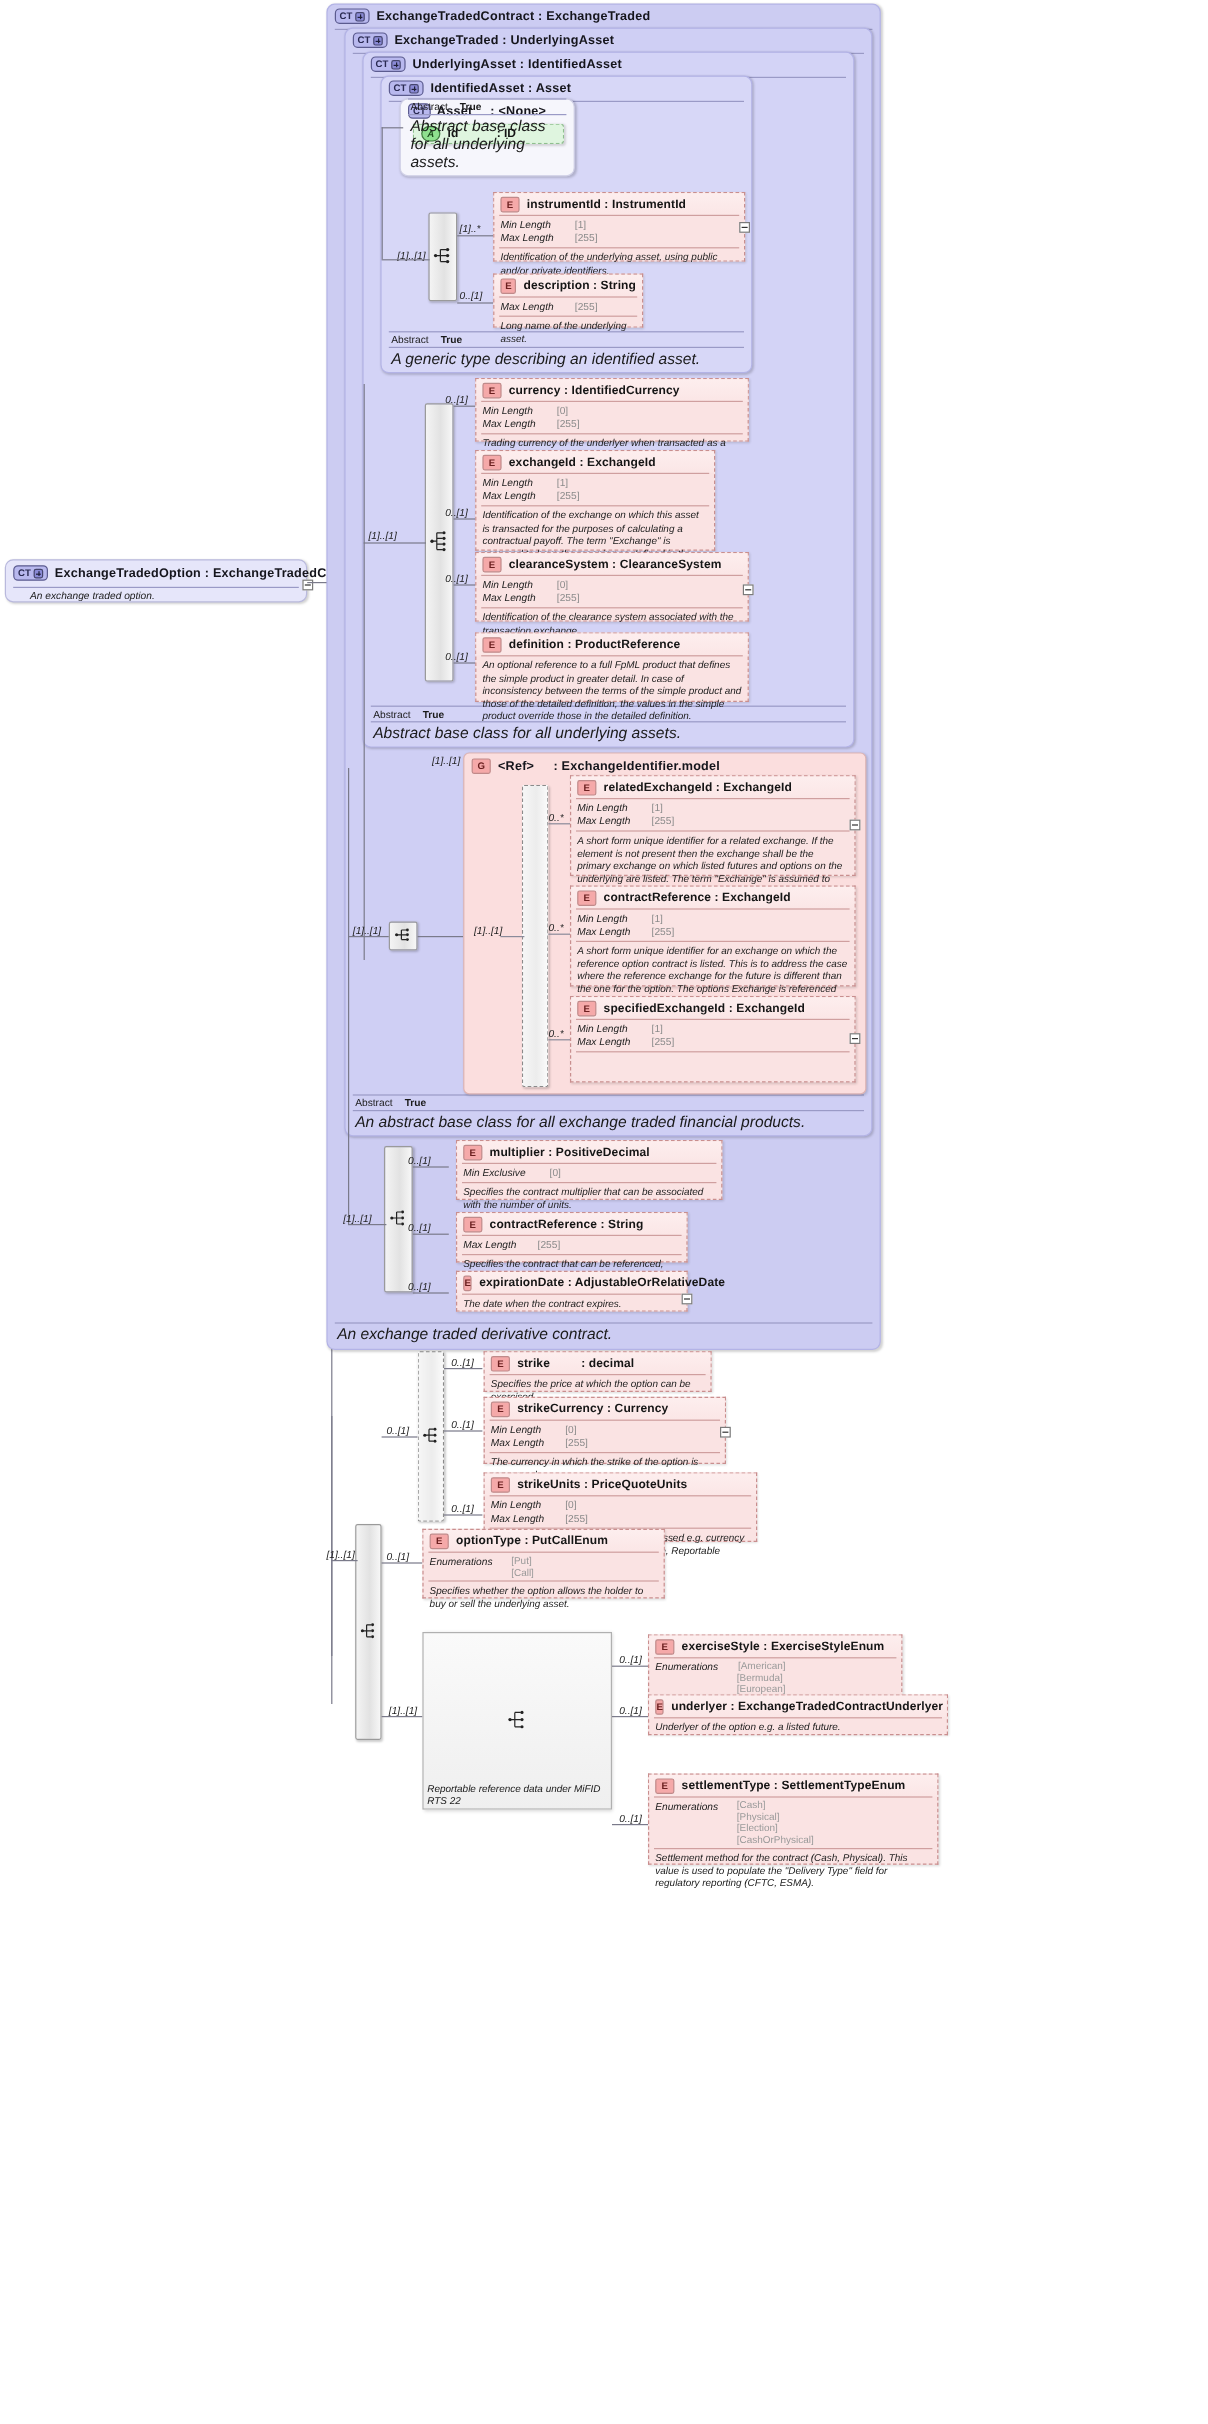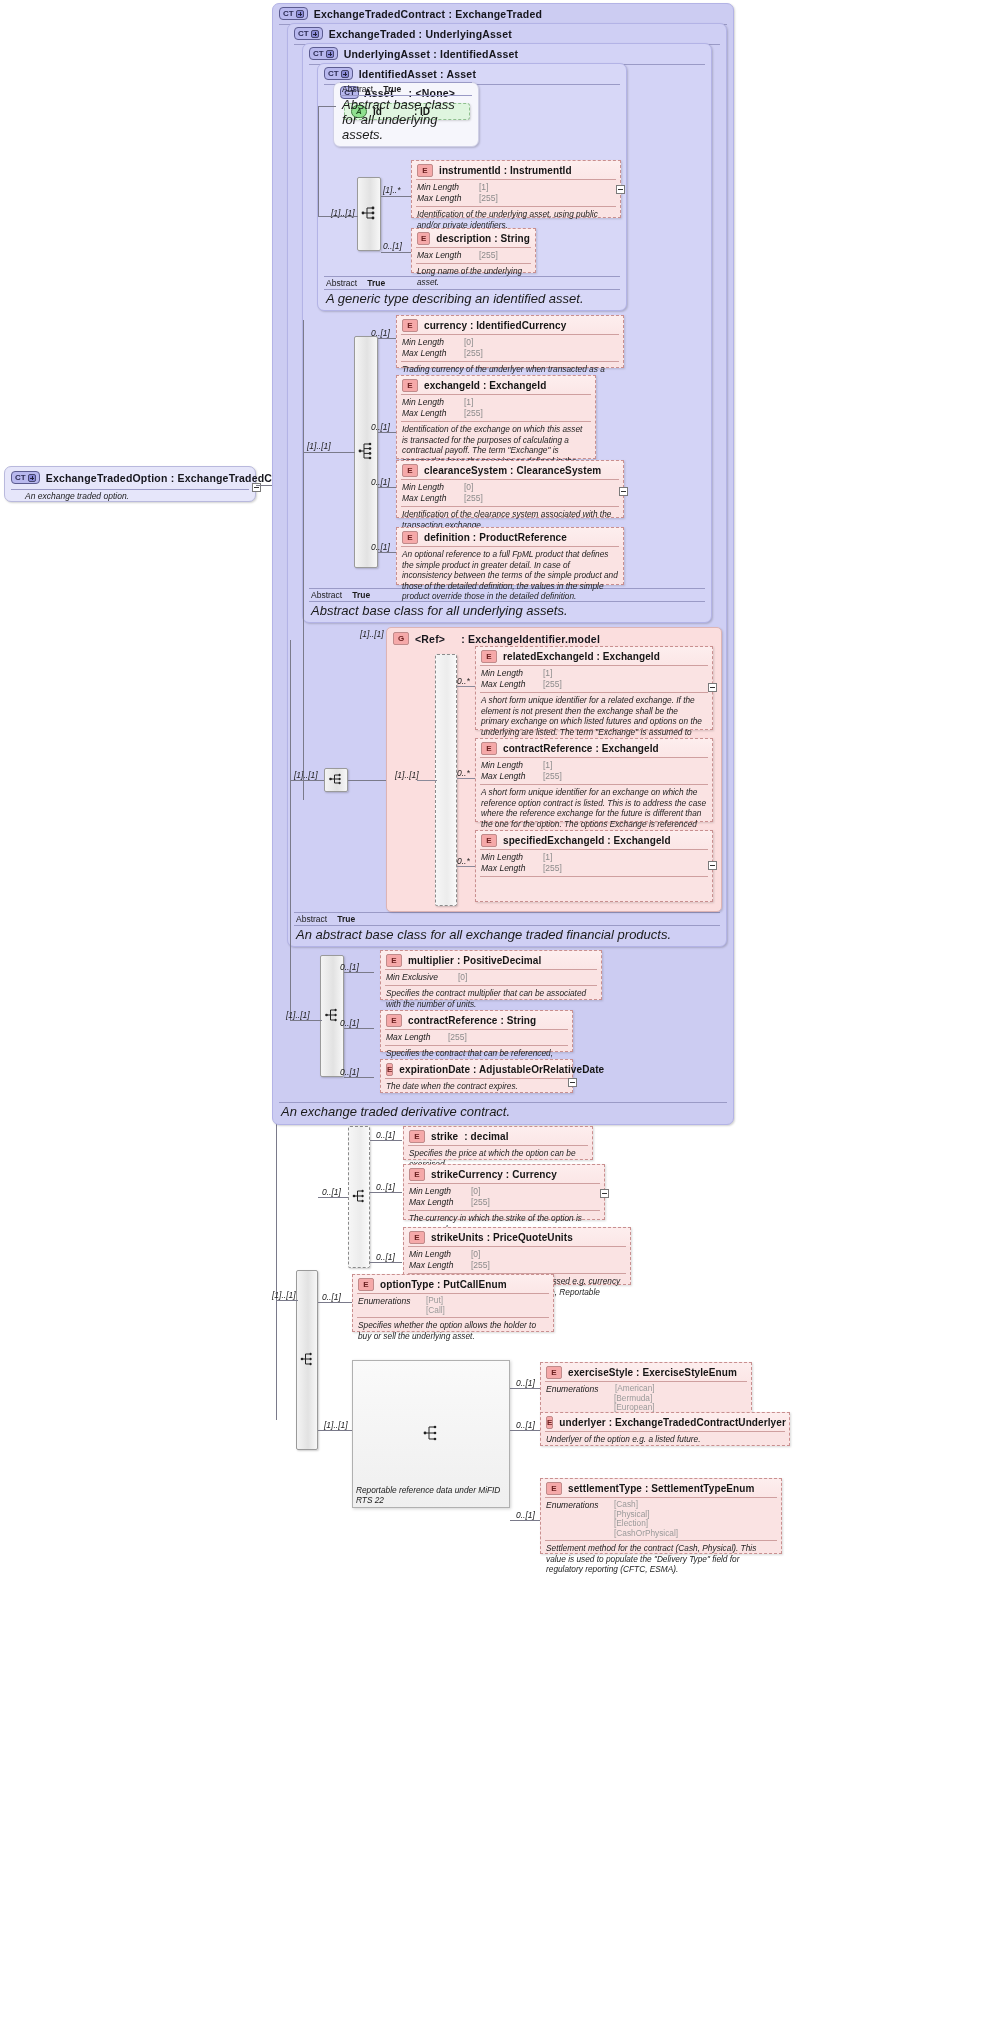--- a/index.html
+++ b/index.html
@@ -641,21 +641,21 @@
   <div class="ln lnh" style="left:370px; top:1192px; width:32px;"></div>
   <div class="ln lnh" style="left:370px; top:1262px; width:32px;"></div>
   <div class="card" style="left:376px; top:1130px;">0..[1]</div>
   <div class="card" style="left:376px; top:1182px;">0..[1]</div>
   <div class="card" style="left:376px; top:1252px;">0..[1]</div>
 
   <div class="el" style="left:403px; top:1126px; width:190px; height:34px;">
     <div class="el-head">
       <span class="badge-e">E</span>
       <span class="el-name">strike</span>
-      <span class="el-name" style="">: decimal</span>
+      <span class="el-name" style="margin-left:20px;">: decimal</span>
     </div>
     <div class="el-rule"></div>
     <div class="annot">Specifies the price at which the option can be exercised.</div>
   </div>
 
   <div class="el" style="left:403px; top:1164px; width:202px; height:56px;">
     <div class="el-head">
       <span class="badge-e">E</span>
       <span class="el-name">strikeCurrency : Currency</span>
     </div>

